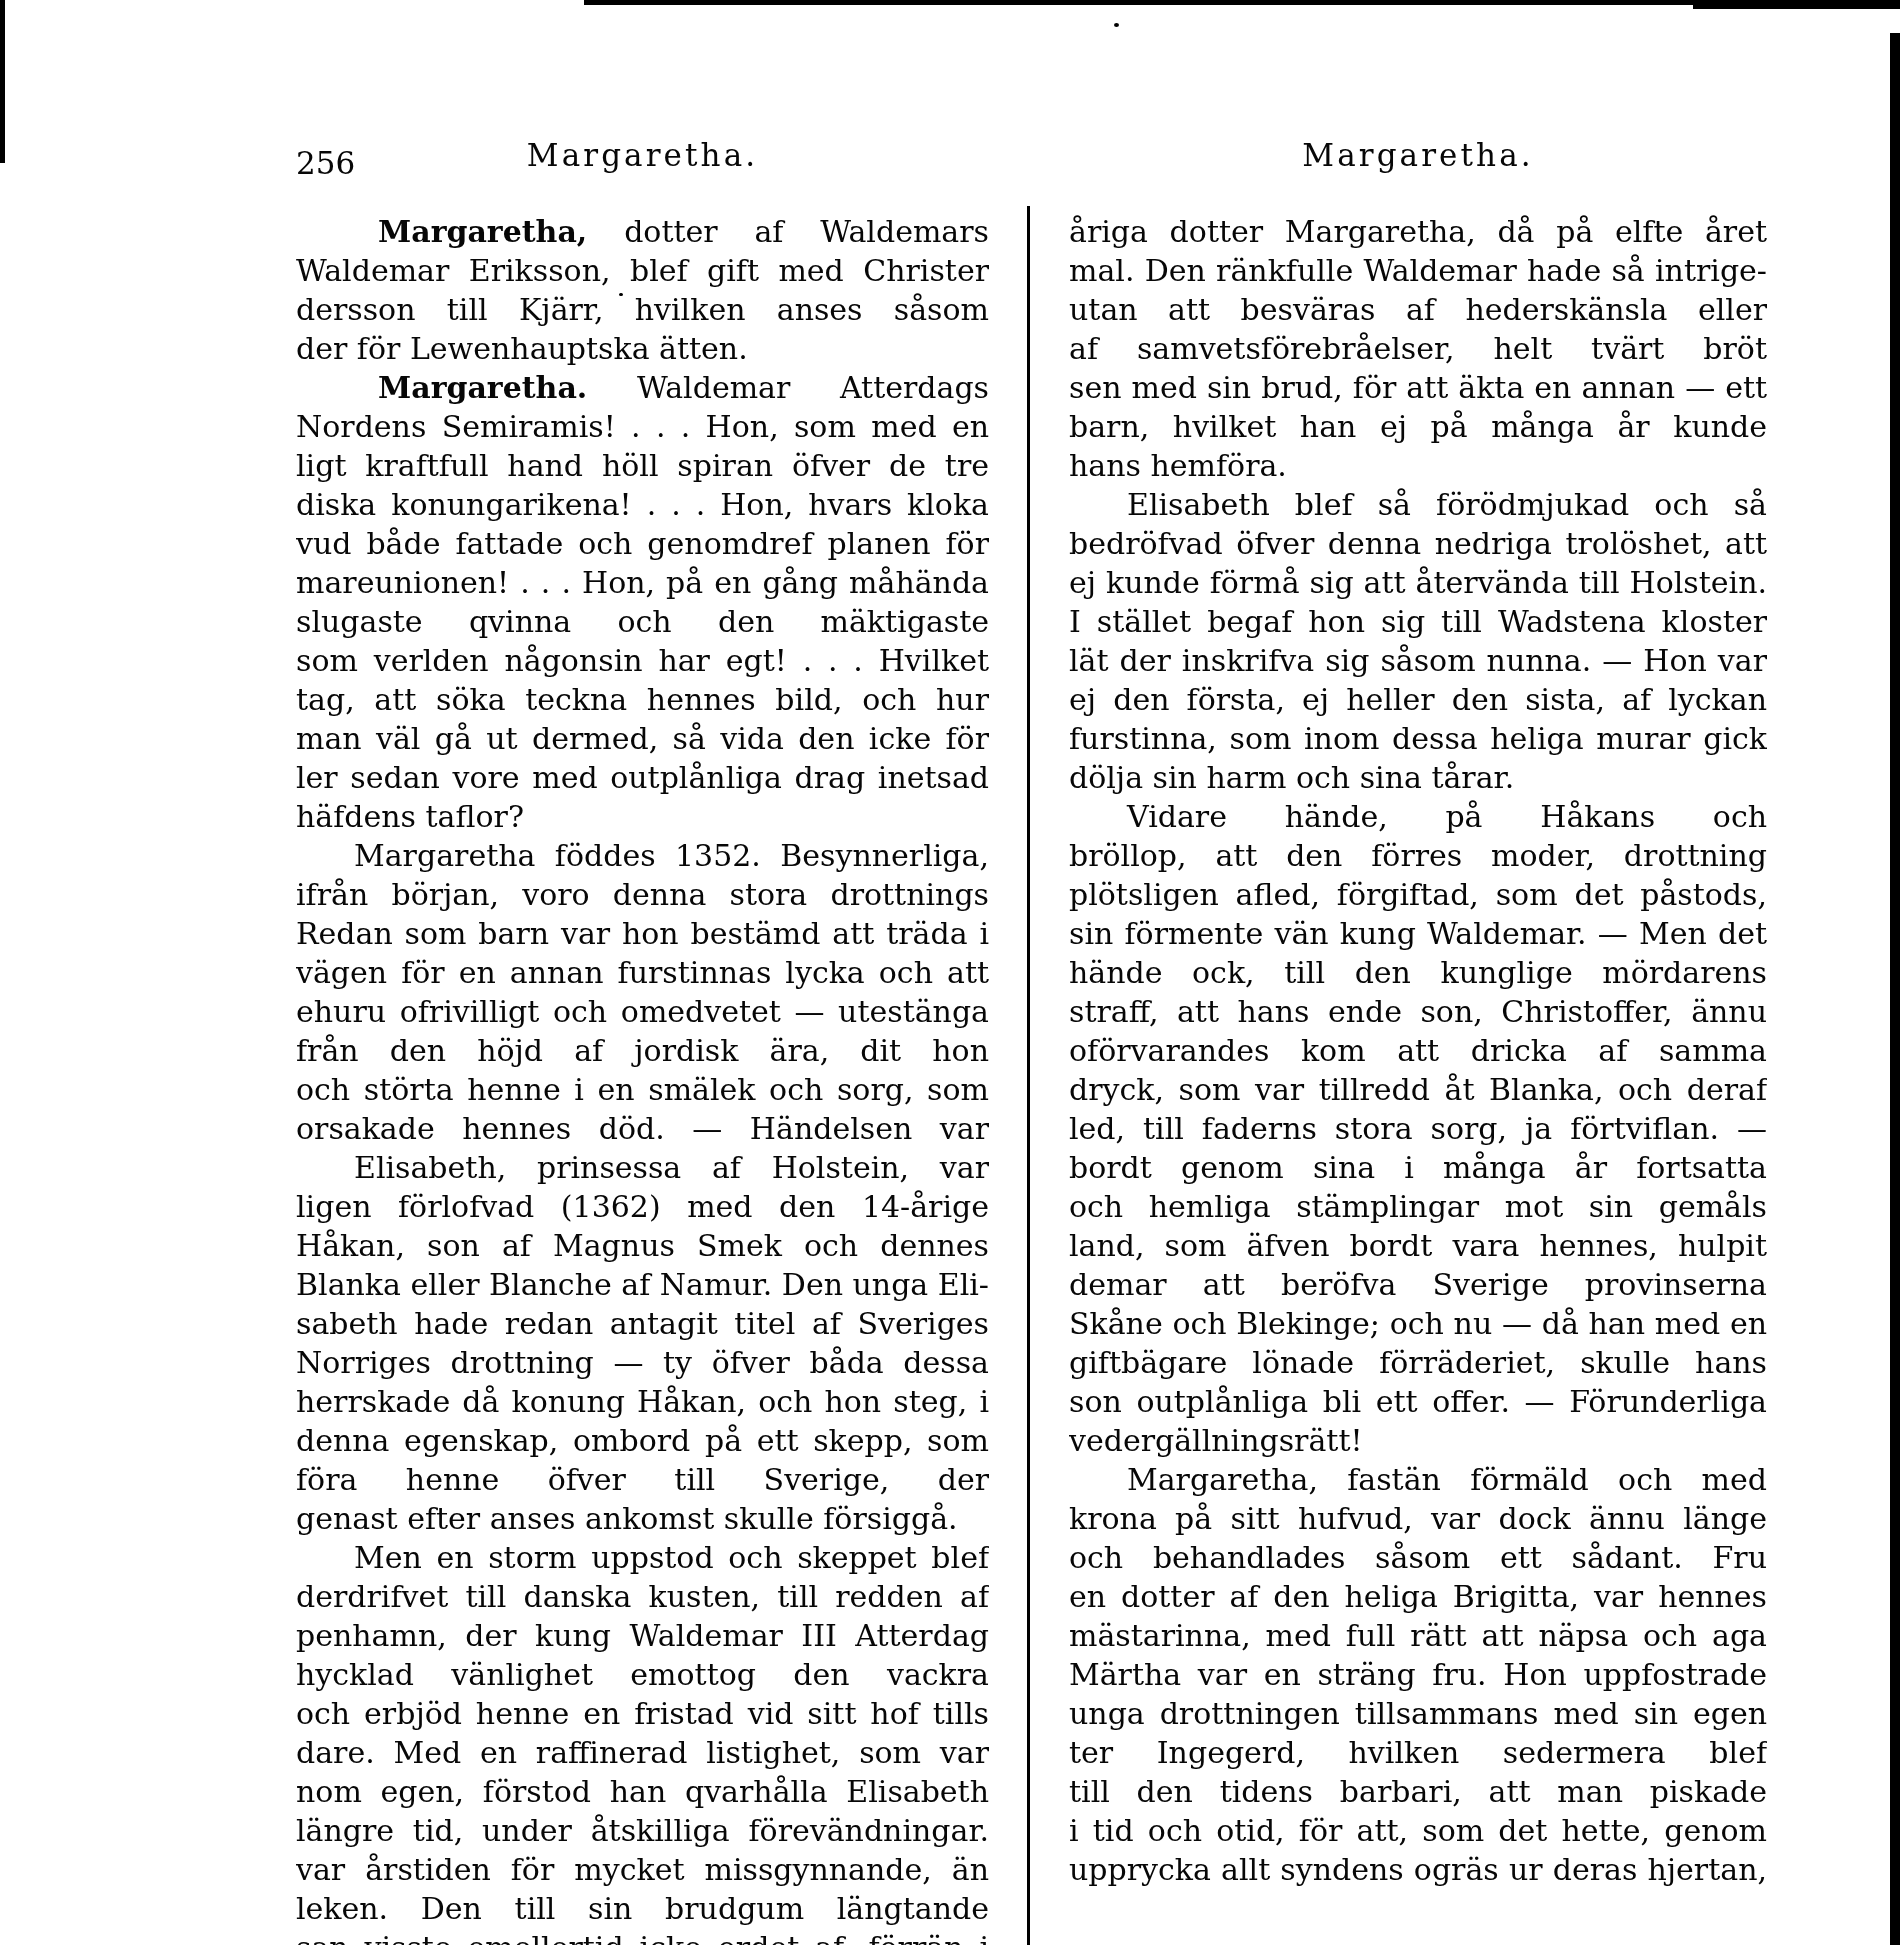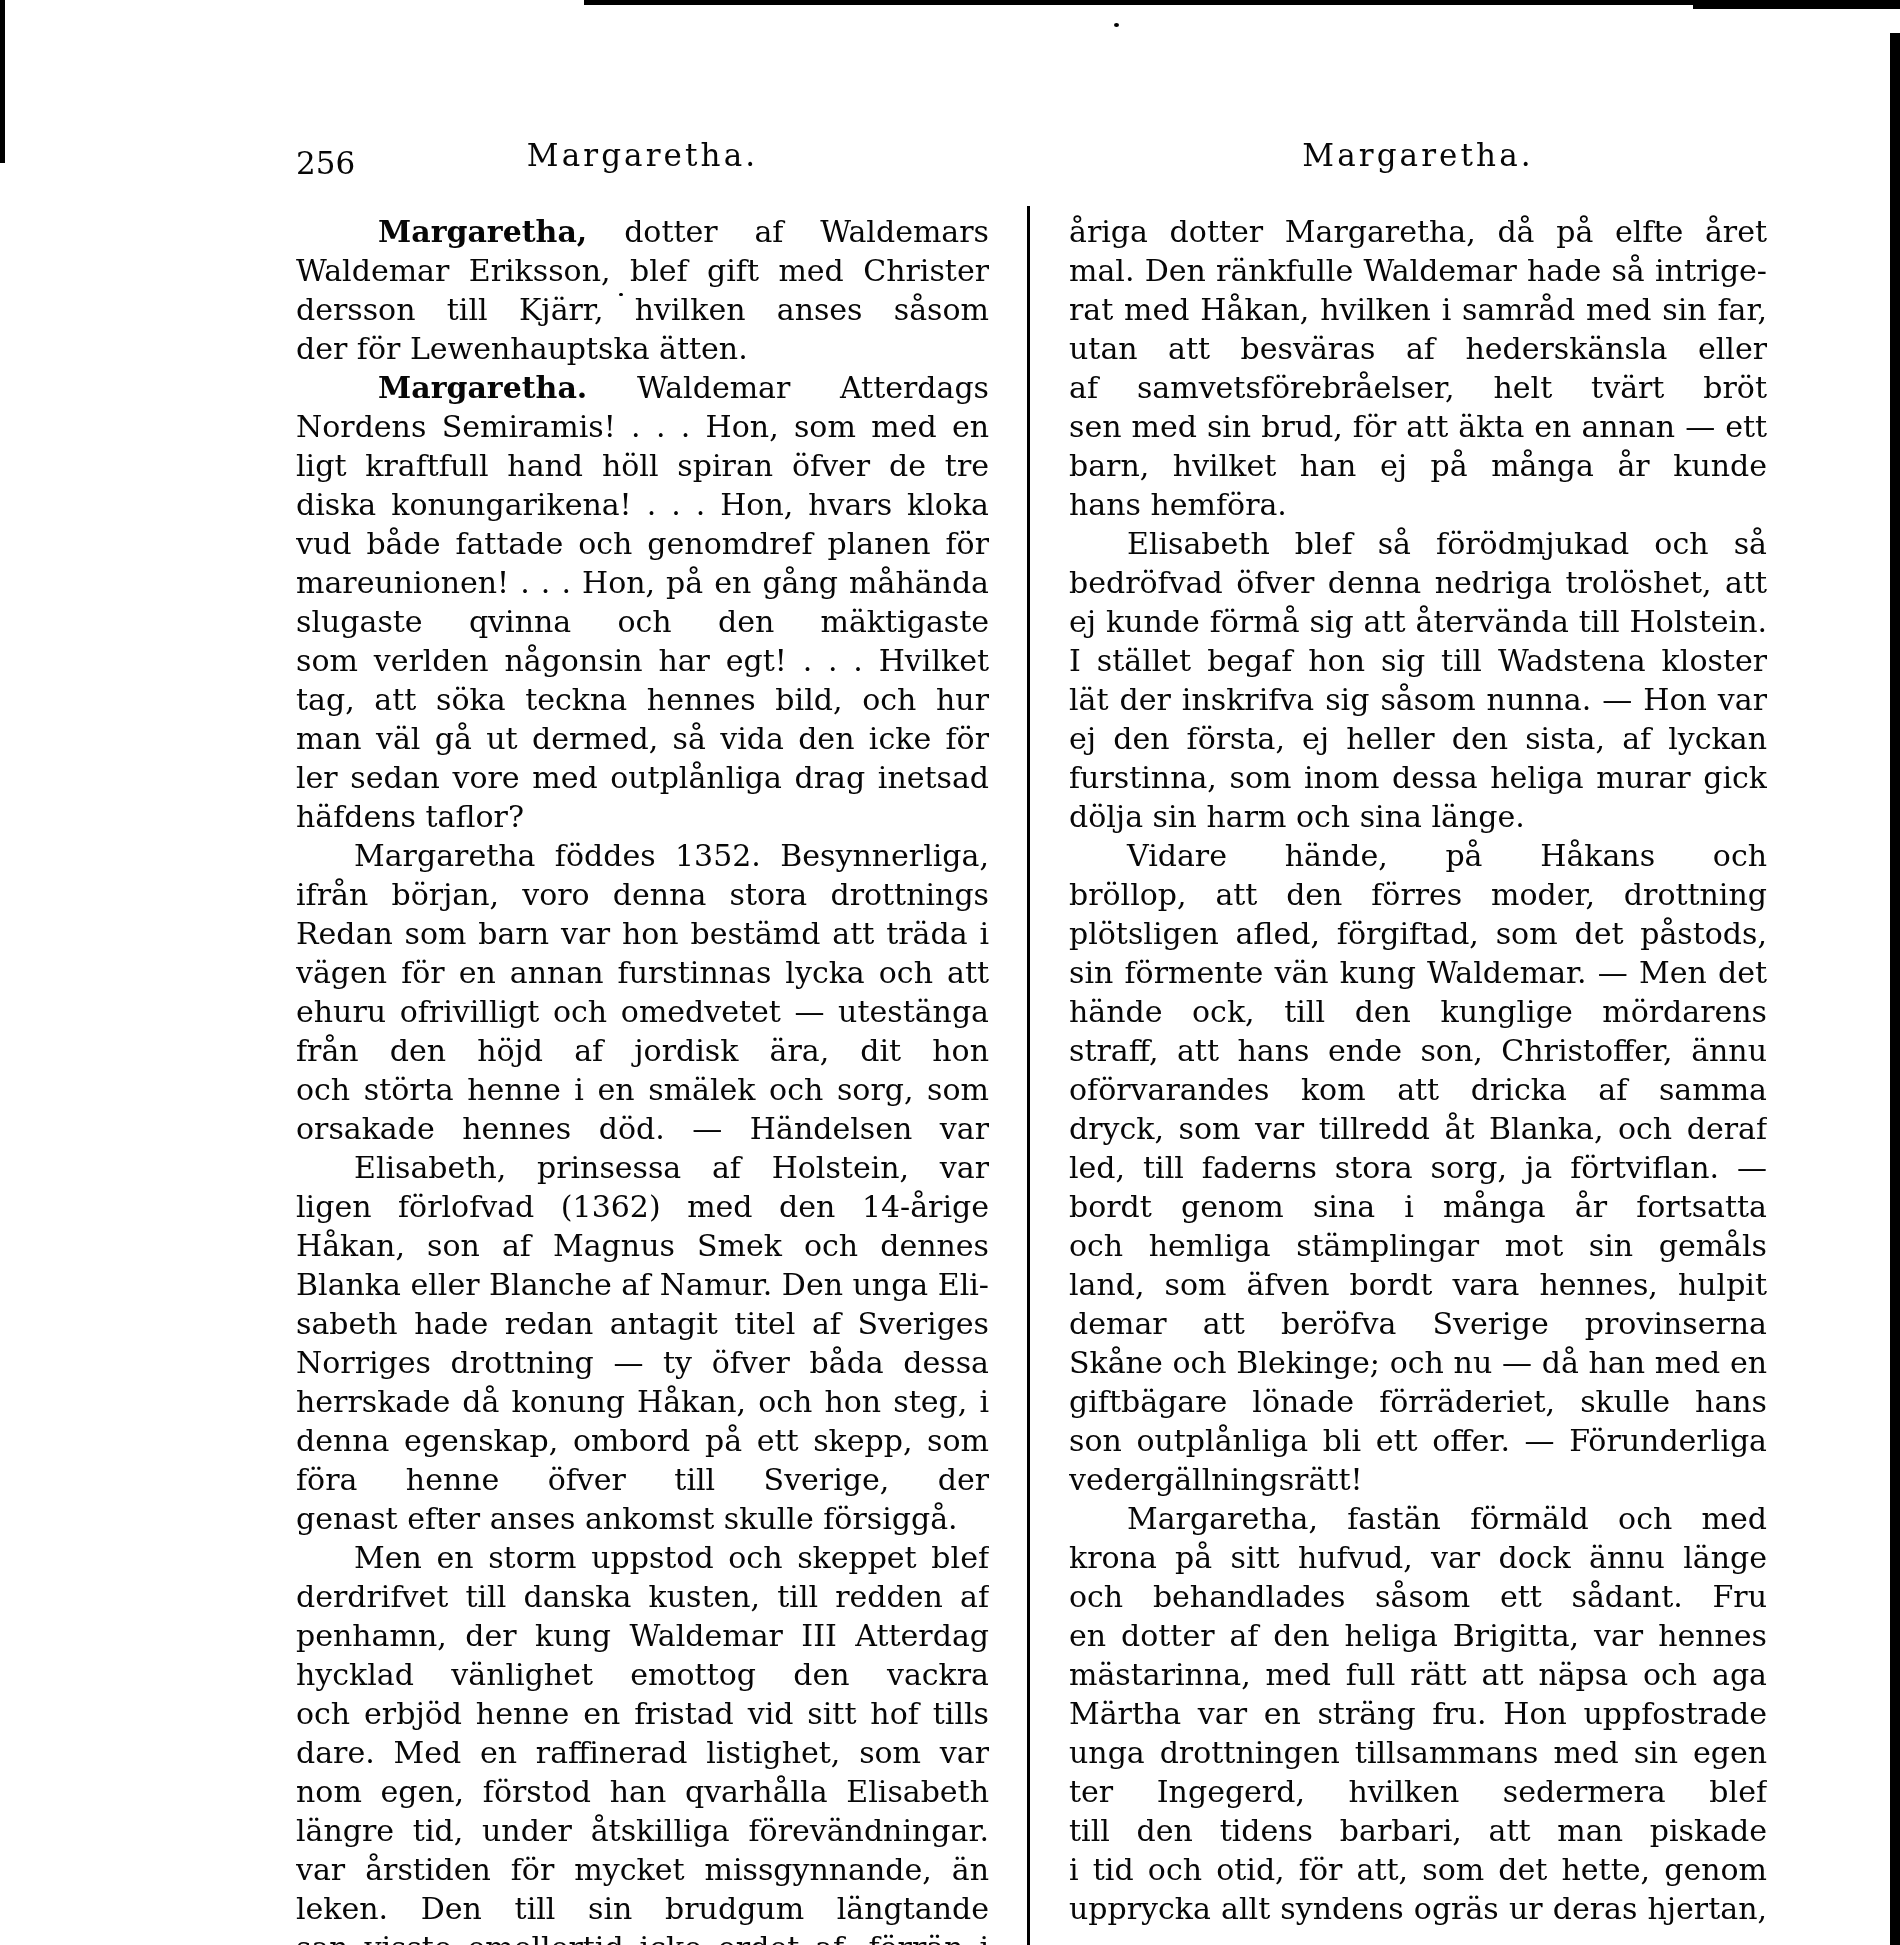--- a/index.html
+++ b/index.html
@@ -129,34 +129,33 @@
     <div class="line">dare. Med en raffinerad listighet, som var ho-</div>
     <div class="line">nom egen, förstod han qvarhålla Elisabeth en</div>
     <div class="line">längre tid, under åtskilliga förevändningar. Än</div>
     <div class="line">var årstiden för mycket missgynnande, än väder-</div>
     <div class="line">leken. Den till sin brudgum längtande prinses-</div>
     <div class="line">san visste emellertid icke ordet af, förrän i Kö-</div>
   </div>
 <div class="col right" id="col-right">
     <div class="line">åriga dotter Margaretha, då på elfte året gam-</div>
     <div class="line">mal. Den ränkfulle Waldemar hade så intrige-</div>
-    <div class="line">rat med Håkan, hvilken i samråd med sin far,</div>
     <div class="line">utan att besväras af hederskänsla eller plågas</div>
     <div class="line">af samvetsförebråelser, helt tvärt bröt förbindel-</div>
     <div class="line">sen med sin brud, för att äkta en annan — ett</div>
     <div class="line">barn, hvilket han ej på många år kunde såsom</div>
     <div class="line nj">hans hemföra.</div>
     <div class="line ind">Elisabeth blef så förödmjukad och så djupt</div>
     <div class="line">bedröfvad öfver denna nedriga trolöshet, att hon</div>
     <div class="line">ej kunde förmå sig att återvända till Holstein.</div>
     <div class="line">I stället begaf hon sig till Wadstena kloster och</div>
     <div class="line">lät der inskrifva sig såsom nunna. — Hon var</div>
     <div class="line">ej den första, ej heller den sista, af lyckan svikna</div>
     <div class="line">furstinna, som inom dessa heliga murar gick att</div>
-    <div class="line nj">dölja sin harm och sina länge.</div>
+    <div class="line nj">dölja sin harm och sina tårar.</div>
     <div class="line ind">Vidare hände, på Håkans och Margarethas</div>
     <div class="line">bröllop, att den förres moder, drottning Blanka,</div>
     <div class="line">plötsligen afled, förgiftad, som det påstods, af</div>
     <div class="line">sin förmente vän kung Waldemar. — Men det</div>
     <div class="line">hände ock, till den kunglige mördarens rättvisa</div>
     <div class="line">straff, att hans ende son, Christoffer, ännu barn,</div>
     <div class="line">oförvarandes kom att dricka af samma förgiftade</div>
     <div class="line">dryck, som var tillredd åt Blanka, och deraf af-</div>
     <div class="line">led, till faderns stora sorg, ja förtviflan. — Blanka</div>
     <div class="line">bordt genom sina i många år fortsatta intriger</div>

